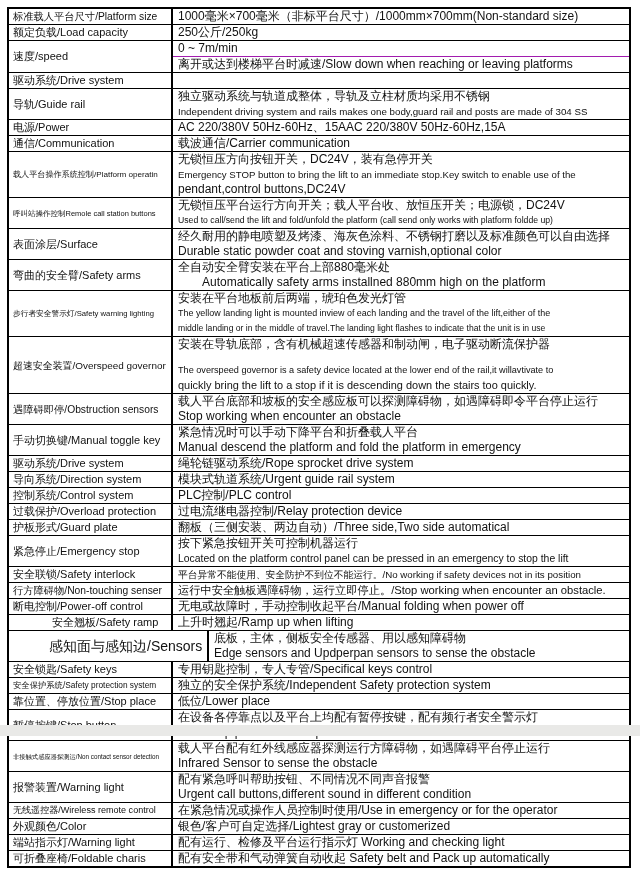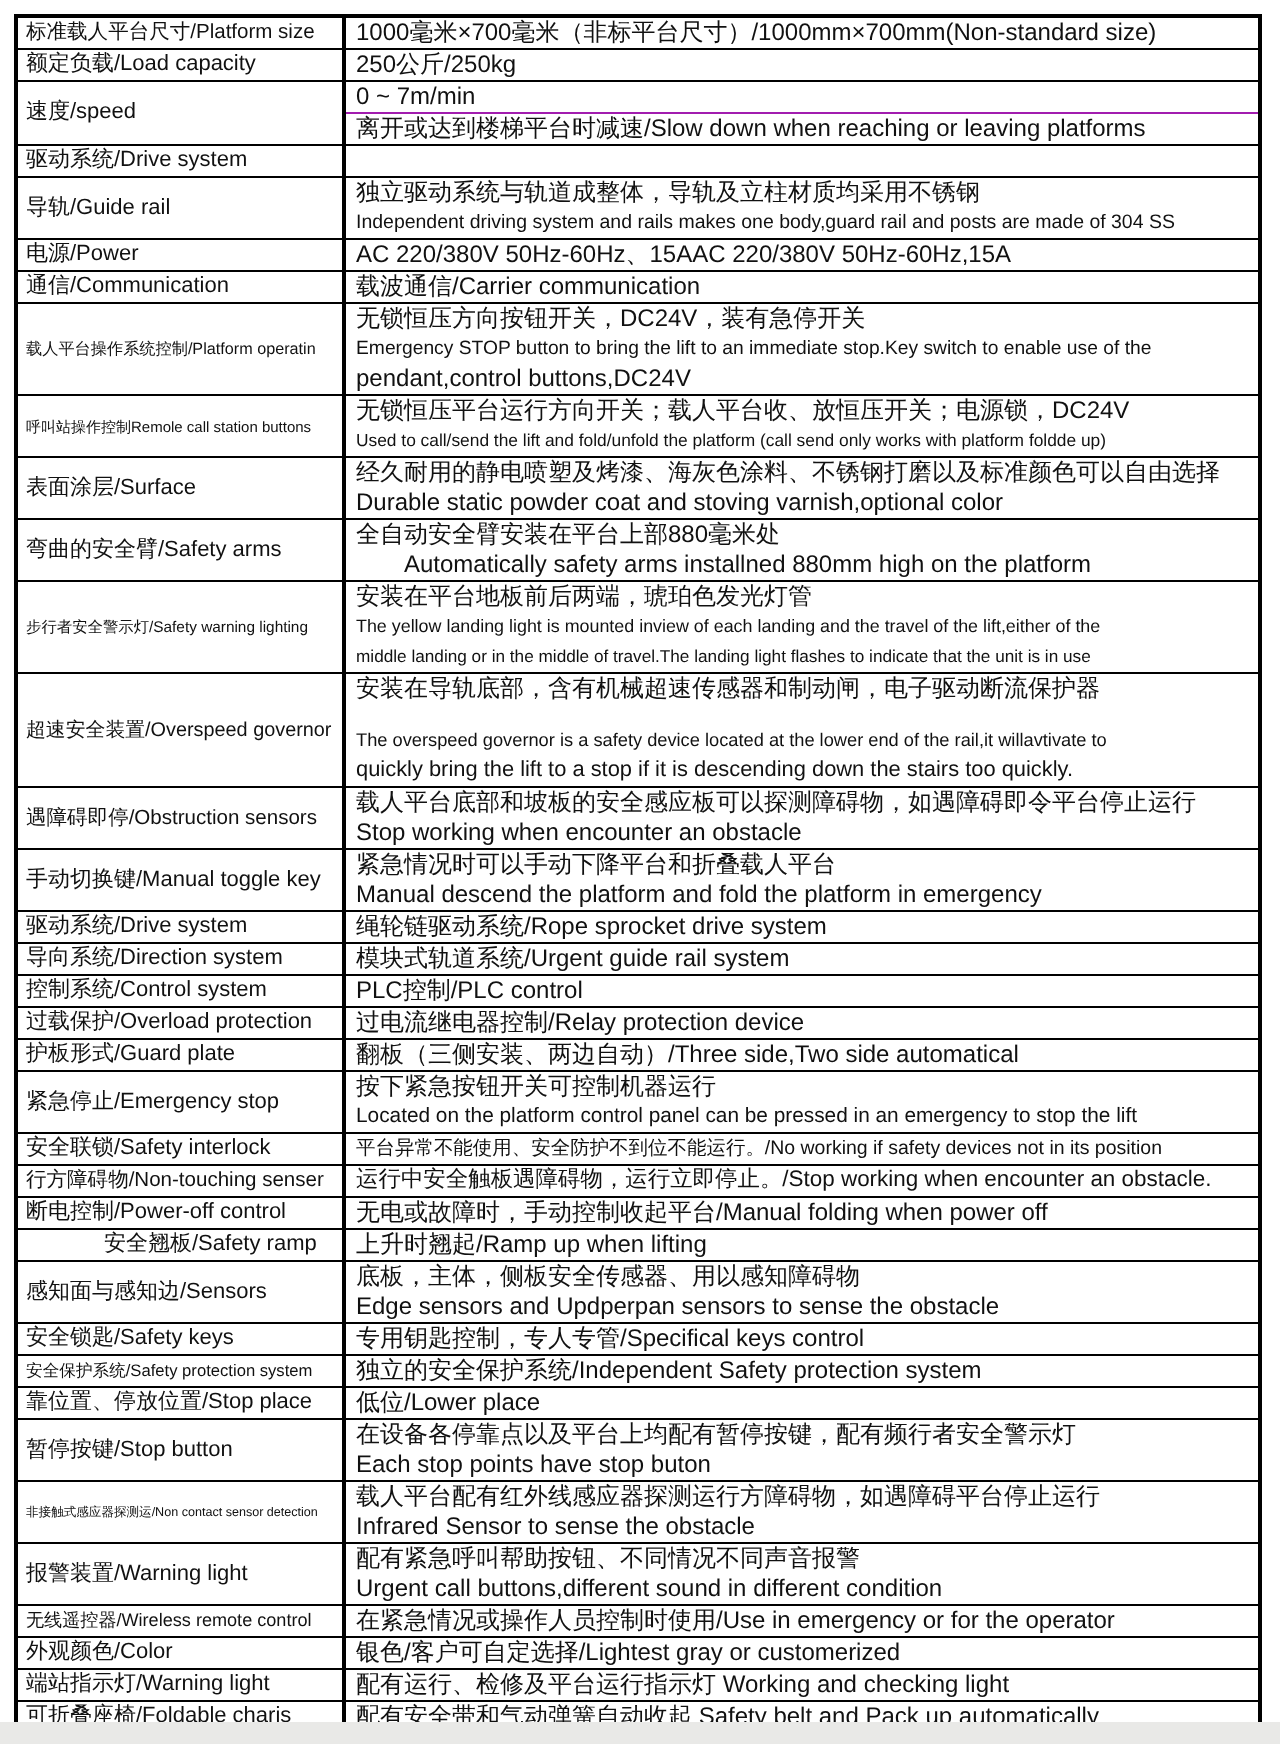--- a/index.html
+++ b/index.html
@@ -8,21 +8,21 @@
     width: 640px;
     height: 872px;
     background: #ffffff;
     font-family: "Liberation Sans", "DejaVu Sans", sans-serif;
     color: #111111;
     overflow: hidden;
   }
   #page {
     position: relative;
     width: 640px;
-    height: 872px;
+    height: 736px;
     background: #ffffff;
   }
   #spec-table {
     position: absolute;
     left: 7px;
     top: 7px;
     width: 624px;
     border: 2px solid #000000;
     box-sizing: border-box;
     background: #ffffff;
@@ -239,21 +239,21 @@
           <div class="vline" style="font-size: 12px;">无电或故障时，手动控制收起平台/Manual folding when power off</div>
         </div>
       </div>
       <div class="row">
         <div class="cell-label" style="font-size: 11px; padding-left: 43px;">安全翘板/Safety ramp</div>
         <div class="cell-value">
           <div class="vline" style="font-size: 12px;">上升时翘起/Ramp up when lifting</div>
         </div>
       </div>
       <div class="row">
-        <div class="cell-label" style="font-size: 11px;">感知面与感知边/Sensors</div>
+        <div class="cell-label" style="font-size: 14px; margin-left: 36px;">感知面与感知边/Sensors</div>
         <div class="cell-value">
           <div class="vline" style="font-size: 12px;">底板，主体，侧板安全传感器、用以感知障碍物</div>
           <div class="vline" style="font-size: 12px;">Edge sensors and Updperpan sensors to sense the obstacle</div>
         </div>
       </div>
       <div class="row">
         <div class="cell-label" style="font-size: 11px;">安全锁匙/Safety keys</div>
         <div class="cell-value">
           <div class="vline" style="font-size: 12px;">专用钥匙控制，专人专管/Specifical keys control</div>
         </div>

